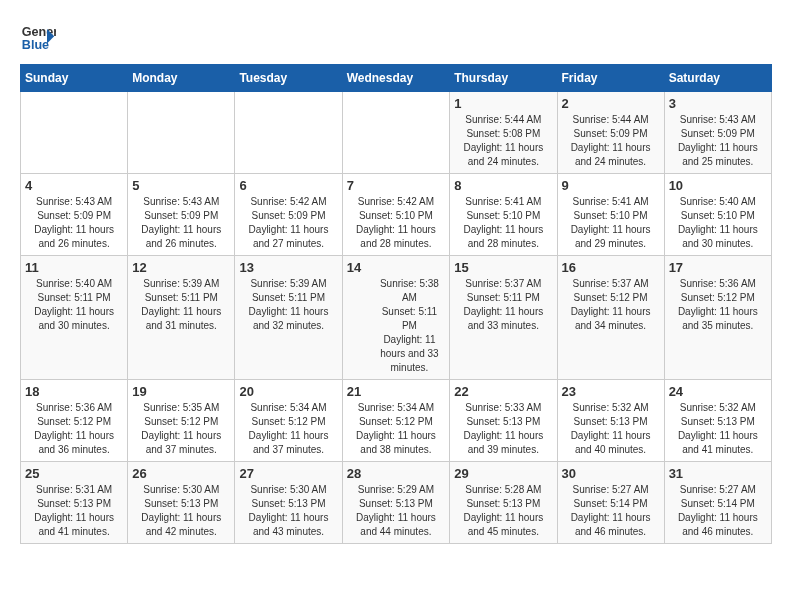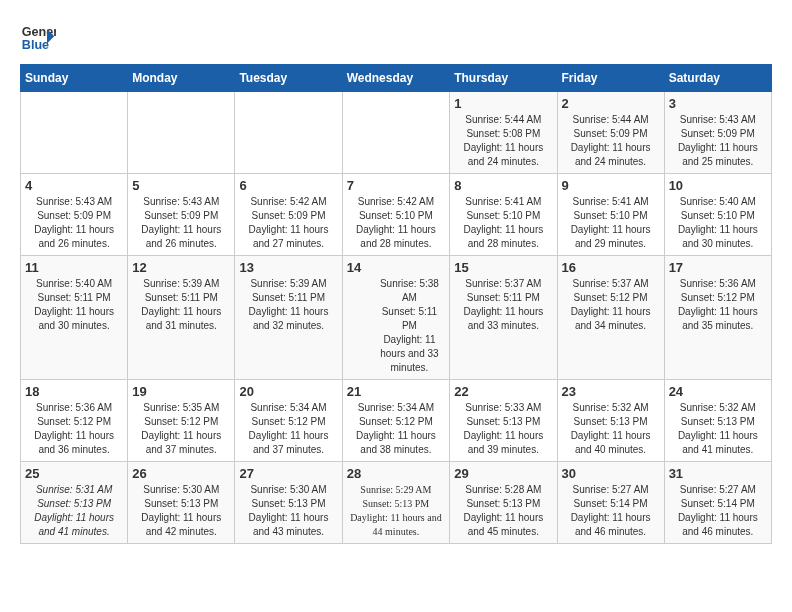--- a/index.html
+++ b/index.html
@@ -264,39 +264,39 @@
         <td>
           <span class="day-number">24</span>
           <div class="day-detail" style="white-space: pre-line;">Sunrise: 5:32 AM
 Sunset: 5:13 PM
 Daylight: 11 hours and 41 minutes.</div>
         </td>
       </tr>
       <tr>
         <td>
           <span class="day-number">25</span>
-          <div class="day-detail" style="white-space: pre-line; font-style: italic;">Sunrise: 5:31 AM
+          <div class="day-detail" style="white-space: pre-line;">Sunrise: 5:31 AM
 Sunset: 5:13 PM
 Daylight: 11 hours and 41 minutes.</div>
         </td>
         <td>
           <span class="day-number">26</span>
           <div class="day-detail" style="white-space: pre-line;">Sunrise: 5:30 AM
 Sunset: 5:13 PM
 Daylight: 11 hours and 42 minutes.</div>
         </td>
         <td>
           <span class="day-number">27</span>
           <div class="day-detail" style="white-space: pre-line;">Sunrise: 5:30 AM
 Sunset: 5:13 PM
 Daylight: 11 hours and 43 minutes.</div>
         </td>
         <td>
           <span class="day-number">28</span>
-          <div class="day-detail" style="white-space: pre-line; font-family: Liberation Serif, serif;">Sunrise: 5:29 AM
+          <div class="day-detail" style="white-space: pre-line;">Sunrise: 5:29 AM
 Sunset: 5:13 PM
 Daylight: 11 hours and 44 minutes.</div>
         </td>
         <td>
           <span class="day-number">29</span>
           <div class="day-detail" style="white-space: pre-line;">Sunrise: 5:28 AM
 Sunset: 5:13 PM
 Daylight: 11 hours and 45 minutes.</div>
         </td>
         <td>

